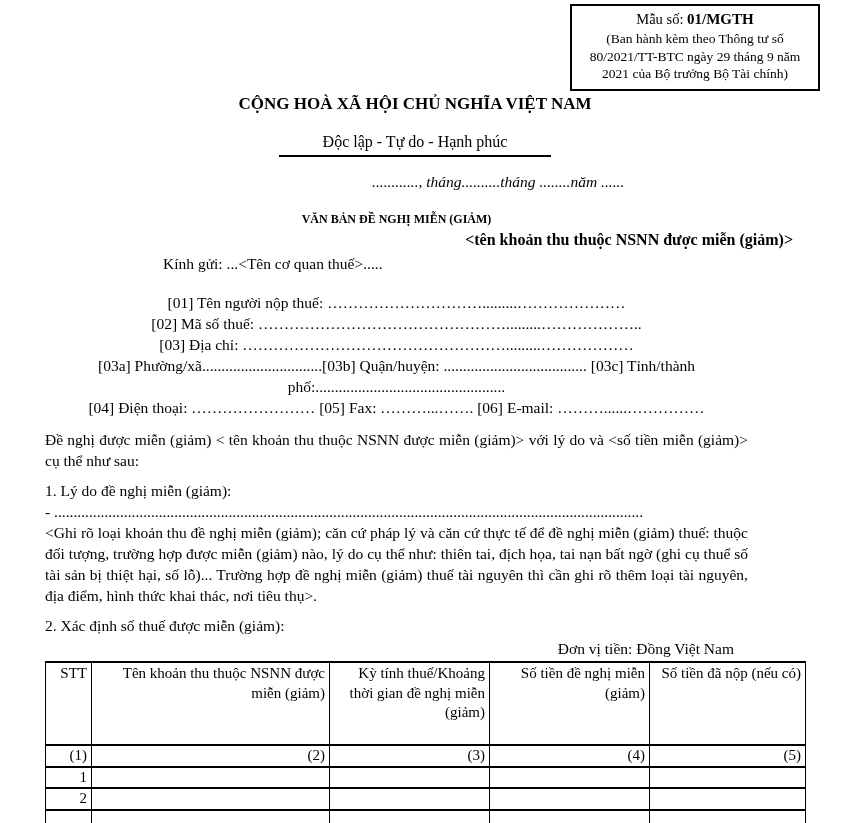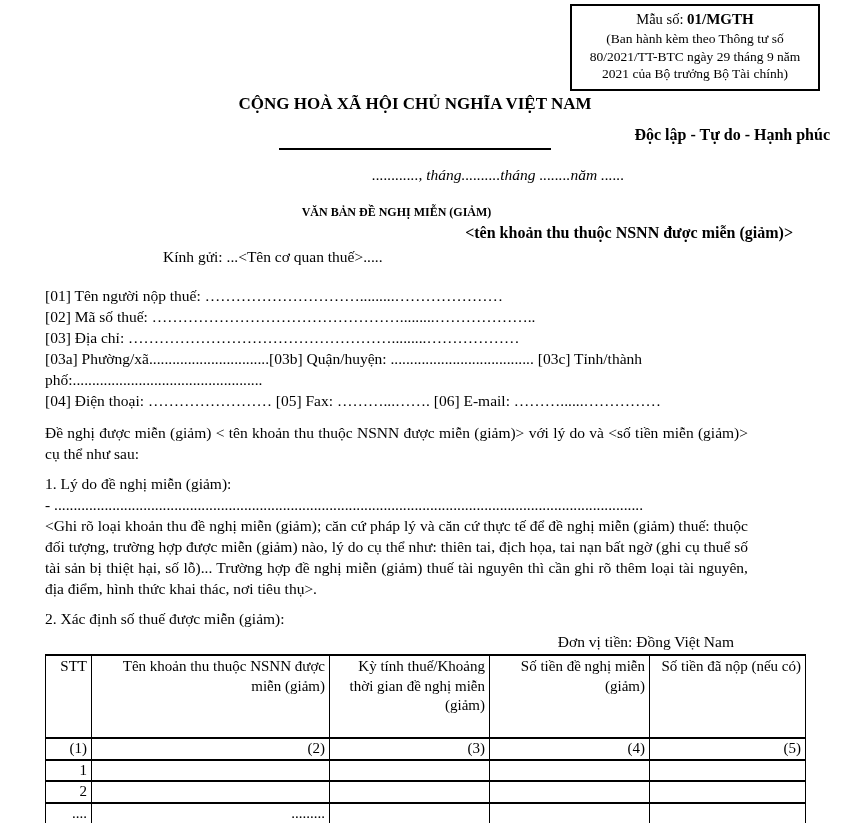--- a/index.html
+++ b/index.html
@@ -16,34 +16,34 @@
     position:absolute; left:570px; top:4px; width:250px; min-height:84px;
     border:2px solid #000; padding:4px 8px 6px; text-align:center;
   }
   .form-box-line1 { font-size:14.5px; line-height:19px; }
   .form-box-line1 b { font-size:15px; }
   .form-box-issuance { font-size:13.5px; line-height:17.5px; margin-top:1px; }
 
   
   .national-header { padding-top:93px; width:830px; text-align:center; }
   .country { font-weight:bold; font-size:17px; line-height:21px; }
-  .motto { font-weight:bold; font-size:16px; line-height:21px; margin-top:10px;text-align:right; }
+  .motto { font-weight:normal; font-size:16px; line-height:21px; margin-top:17px; }
   .motto-underline { width:272px; border-bottom:2px solid #000; margin:3px auto 0; }
 
   .date-line {
     margin:14px 0 0 372px; font-style:italic; font-size:15.5px; line-height:21px;
     white-space:nowrap;
   }
 
   .doc-title { margin-top:17px; text-align:center; font-weight:bold; font-size:12px; line-height:21px; }
   .doc-subtitle { text-align:right; font-weight:bold; font-size:16px; line-height:20px; }
   .recipient { margin:3px 0 16px 163px; font-size:15.5px; line-height:21px; }
 
   .content { margin:18px 45px 0; font-size:15.5px; line-height:21px; }
-  .field-line { white-space:nowrap; overflow:hidden; }
+  .field-line { white-space:nowrap; overflow:hidden;text-align:center; }
   .para { text-align:justify; }
   .para.request { margin-top:11px; }
   .section-heading { margin-top:9px; }
   .dotted-row { white-space:nowrap; overflow:hidden; }
   .currency-note { text-align:right; padding-right:14px; line-height:20px; margin-top:3px; }
 
   
   table.tax-table { border-collapse:collapse; width:760px; margin-top:2px; table-layout:fixed; }
   table.tax-table td {
     border-left:1px solid #000; border-right:1px solid #000;

